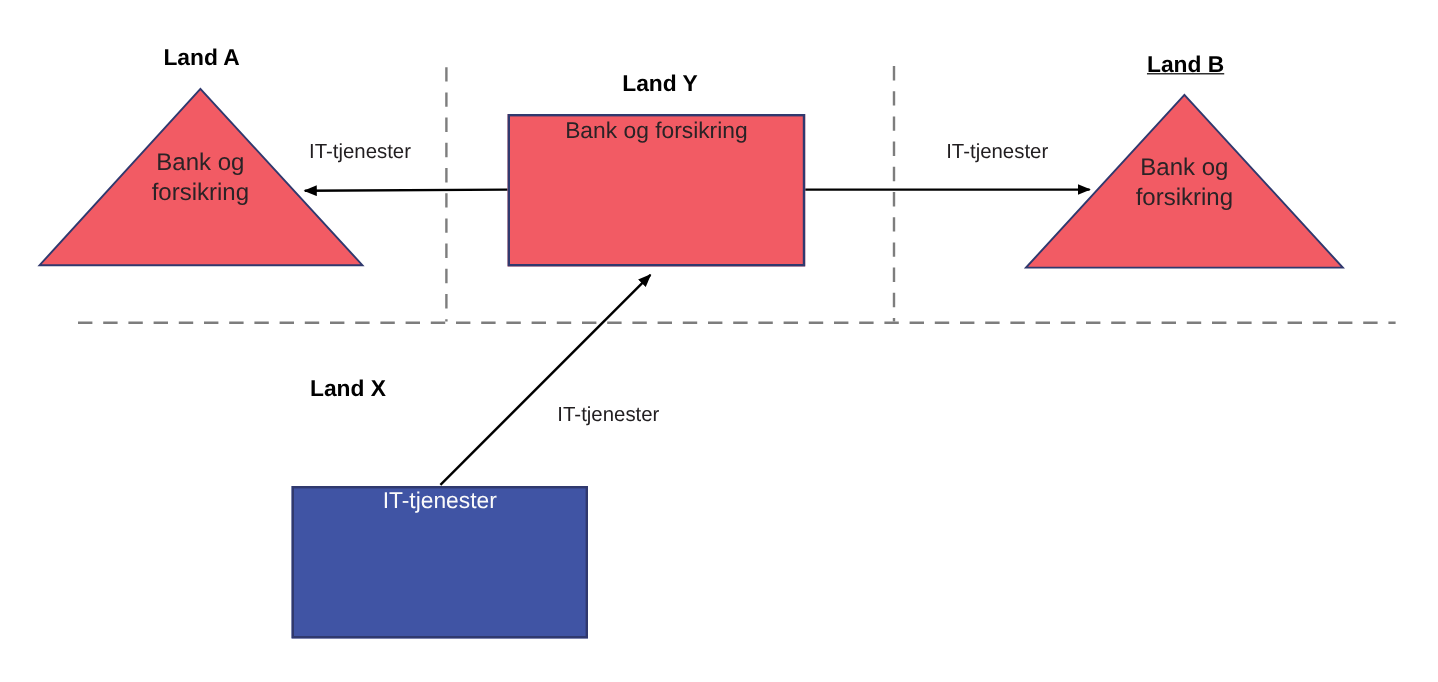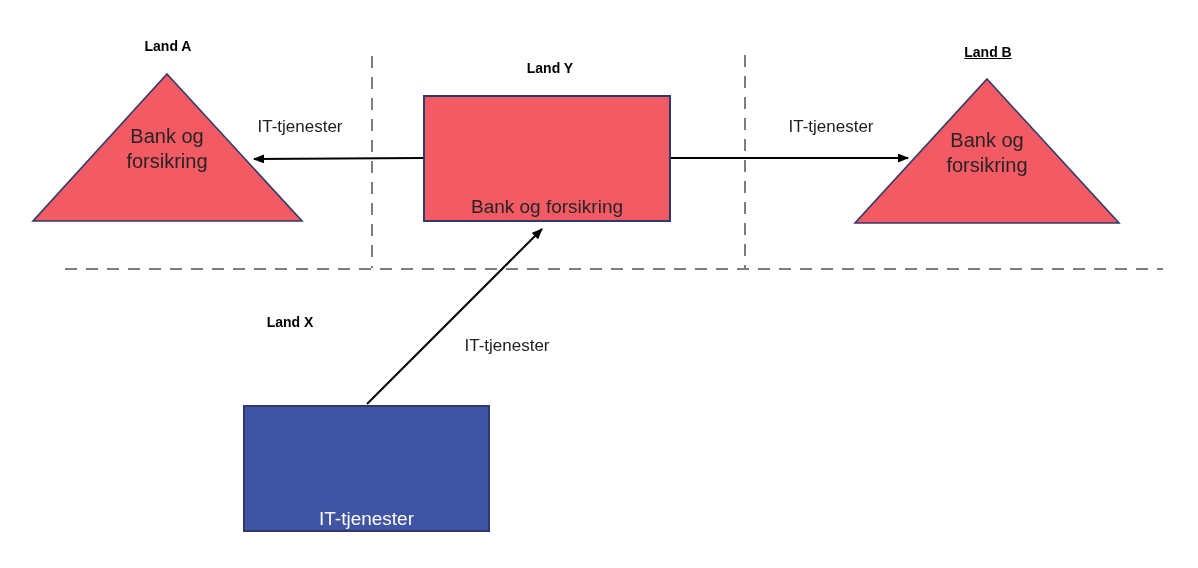--- a/index.html
+++ b/index.html
@@ -24,30 +24,30 @@
     background: #ffffff;
     overflow: hidden;
   }
   .layer-svg {
     position: absolute;
     left: 0; top: 0;
     width: 1198px; height: 568px;
   }
   .region-title {
     position: absolute;
-    font-size: 14px;
+    font-size: 19px;
     font-weight: bold;
     color: var(--title);
     text-align: center;
     white-space: nowrap;
   }
   .node-rect {
     position: absolute;
     display: flex;
-    align-items: flex-end;
+    align-items: flex-start;
     justify-content: center;
     text-align: center;
     border: 2px solid var(--shape-border);
   }
   .node-rect.red {
     background: var(--node-red);
     color: #2A2326;
     font-size: 19px;
     line-height: 26px;
   }

